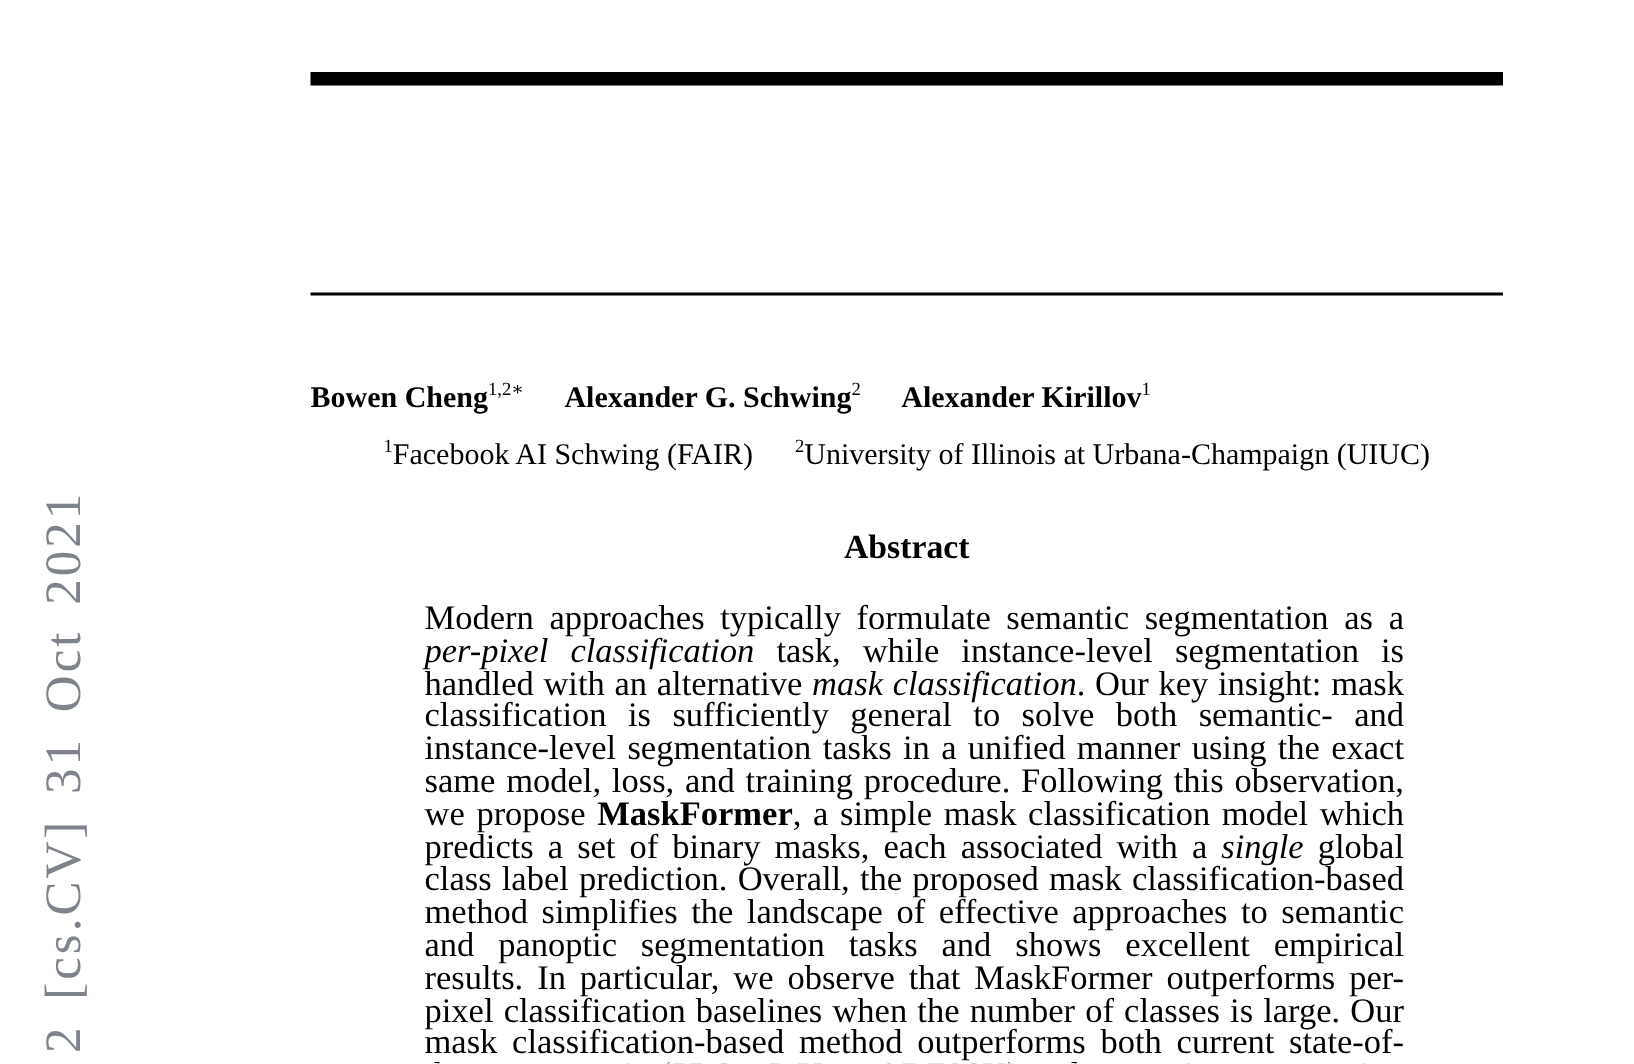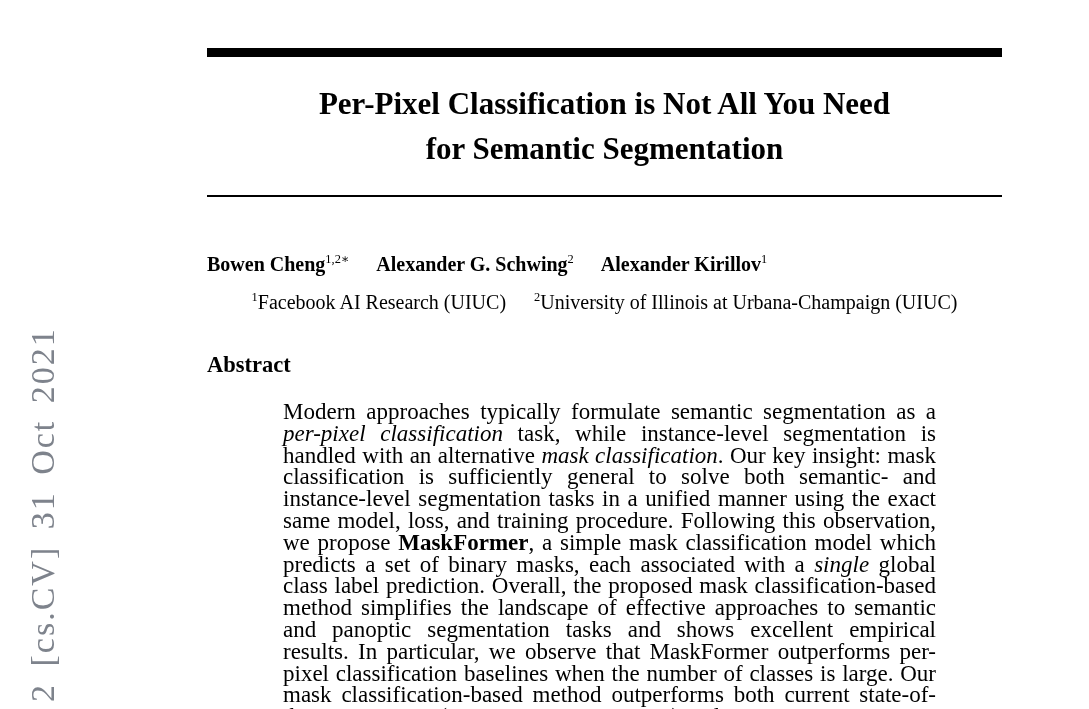--- a/index.html
+++ b/index.html
@@ -88,20 +88,21 @@
     line-height: 26px;
   }
   .affiliation + .affiliation { margin-left: 28px; }
   .affiliations sup { font-size: 62%; }
   h2.abstract-heading {
     position: absolute;
     left: 0;
     top: 351px;
     width: 795px;
     margin: 0;
+    text-align: center;
     font-size: 22.5px;
     line-height: 28px;
     font-weight: bold;
   }
   p.abstract {
     position: absolute;
     left: 76px;
     top: 401px;
     width: 653px;
     margin: 0;
@@ -118,26 +119,25 @@
 <body>
 
 <div class="page">
 
   <div class="watermark">2 [cs.CV] 31 Oct 2021</div>
 
   <div class="content">
 
     <div class="top-rule"></div>
 
-    <h1 class="title"><span>Per-Pixel Classification is Not All You Need</span><br><span>for Semantic Segmentation</span></h1>
 
     <div class="title-rule"></div>
 
     <div class="authors"><span class="author"><span>Bowen Cheng</span><sup>1,2∗</sup></span><span class="author"><span>Alexander G. Schwing</span><sup>2</sup></span><span class="author"><span>Alexander Kirillov</span><sup>1</sup></span></div>
 
-    <div class="affiliations"><span class="affiliation"><sup>1</sup><span>Facebook AI Research (UIUC)</span></span><span class="affiliation"><sup>2</sup><span>University of Illinois at Urbana-Champaign (UIUC)</span></span></div>
+    <div class="affiliations"><span class="affiliation"><sup>1</sup><span>Facebook AI Schwing (FAIR)</span></span><span class="affiliation"><sup>2</sup><span>University of Illinois at Urbana-Champaign (UIUC)</span></span></div>
 
     <h2 class="abstract-heading">Abstract</h2>
 
     <p class="abstract"><span>Modern approaches typically formulate semantic segmentation as a </span><em>per-pixel classification</em><span> task, while instance-level segmentation is handled with an alternative </span><em>mask classification</em><span>. Our key insight: mask classification is sufficiently general to solve both semantic- and instance-level segmentation tasks in a unified manner using the exact same model, loss, and training procedure. Following this observation, we propose </span><strong>MaskFormer</strong><span>, a simple mask classification model which predicts a set of binary masks, each associated with a </span><em>single</em><span> global class label prediction. Overall, the proposed mask classification-based method simplifies the landscape of effective approaches to semantic and panoptic segmentation tasks and shows excellent empirical results. In particular, we observe that MaskFormer outperforms per-pixel classification baselines when the number of classes is large. Our mask classification-based method outperforms both current state-of-the-art semantic (55.6 mIoU on ADE20K) and panoptic segmentation (52.7 PQ on COCO) models.</span><sup class="fn">1</sup></p>
 
   </div>
 </div>
 
 </body></html>

